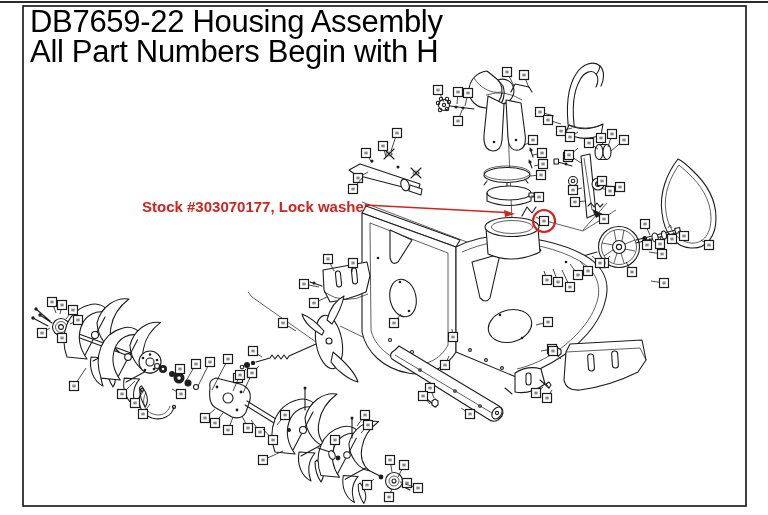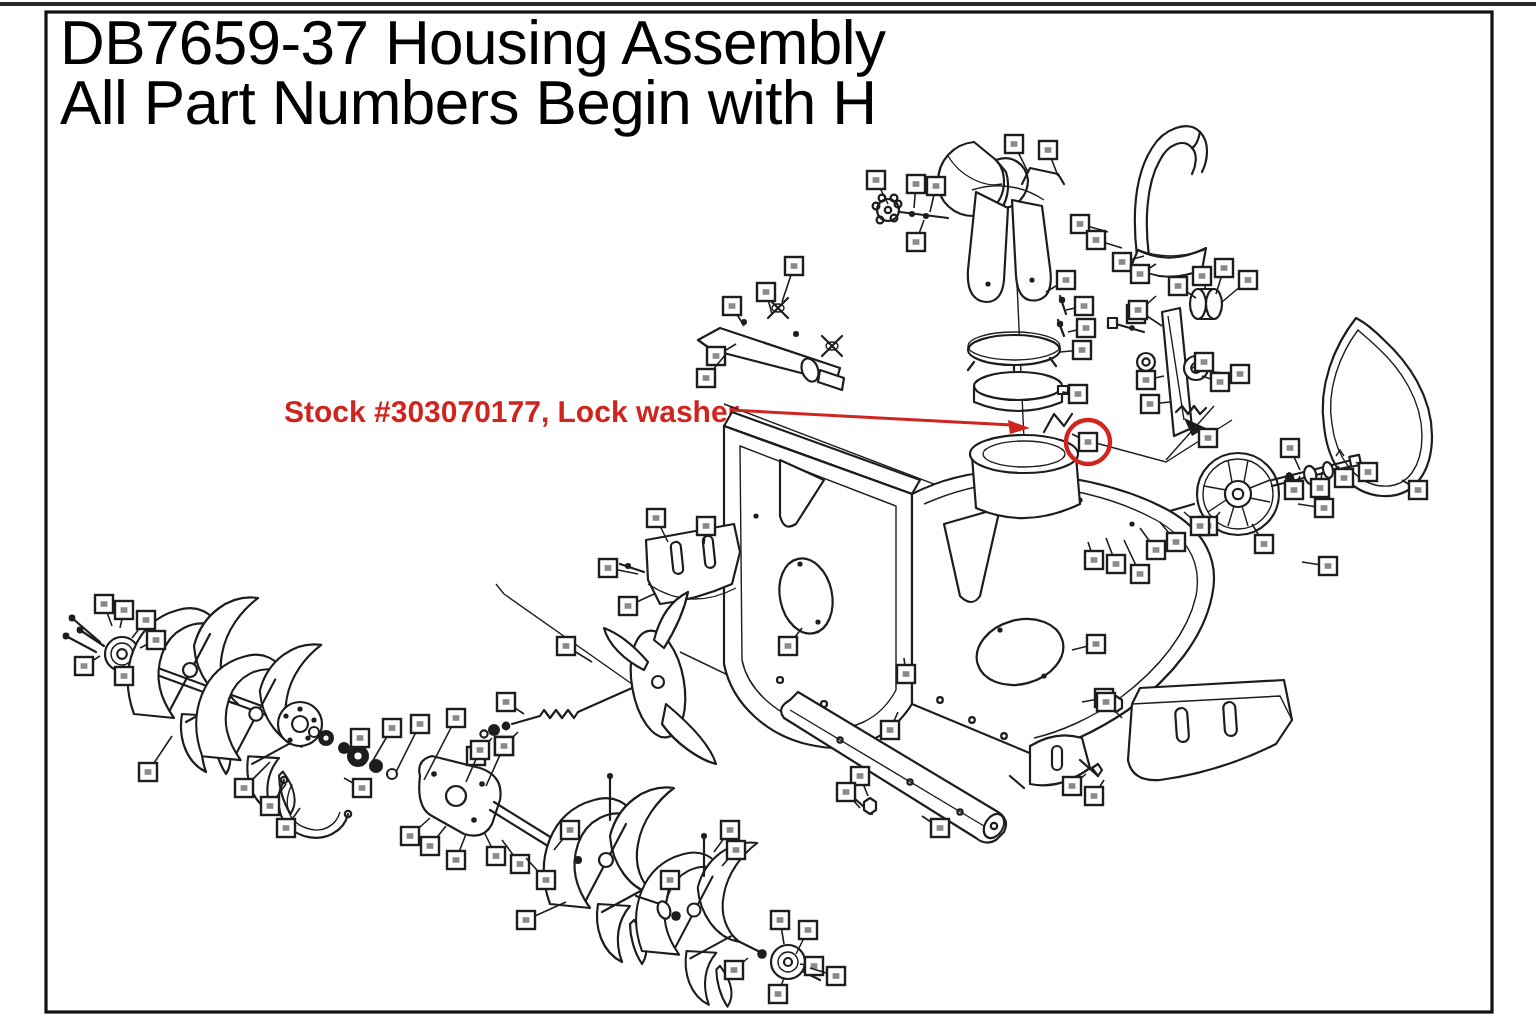--- a/index.html
+++ b/index.html
@@ -16,21 +16,21 @@
   .thin{stroke:var(--ink,#1d1d1d);fill:none;stroke-width:0.7;}
   .blk{fill:var(--ink,#1d1d1d);stroke:none;}
   .red{stroke:var(--red,#d0241f);fill:none;}
 </style>
 </head>
 <body>
 
 <div class="stage" style="--red: #d0241f; --ink: #1d1d1d;">
   <div class="topline"></div>
 
-  <div class="title">DB7659-37 Housing Assembly</div>
+  <div class="title">DB7659-22 Housing Assembly</div>
   <div class="title" style="top:37px">All Part Numbers Begin with H</div>
 
   <div class="annotation">Stock #303070177, Lock washer</div>
 
   <svg id="art" width="768" height="515" viewBox="0 0 768 515" aria-label="DB7659-22 Housing Assembly">
 
     <rect x="23" y="6" width="723" height="500" fill="none" stroke="#111" stroke-width="1.6"></rect>
 
     <g class="thin">
       <path d="M362,202 L577,284"></path>

